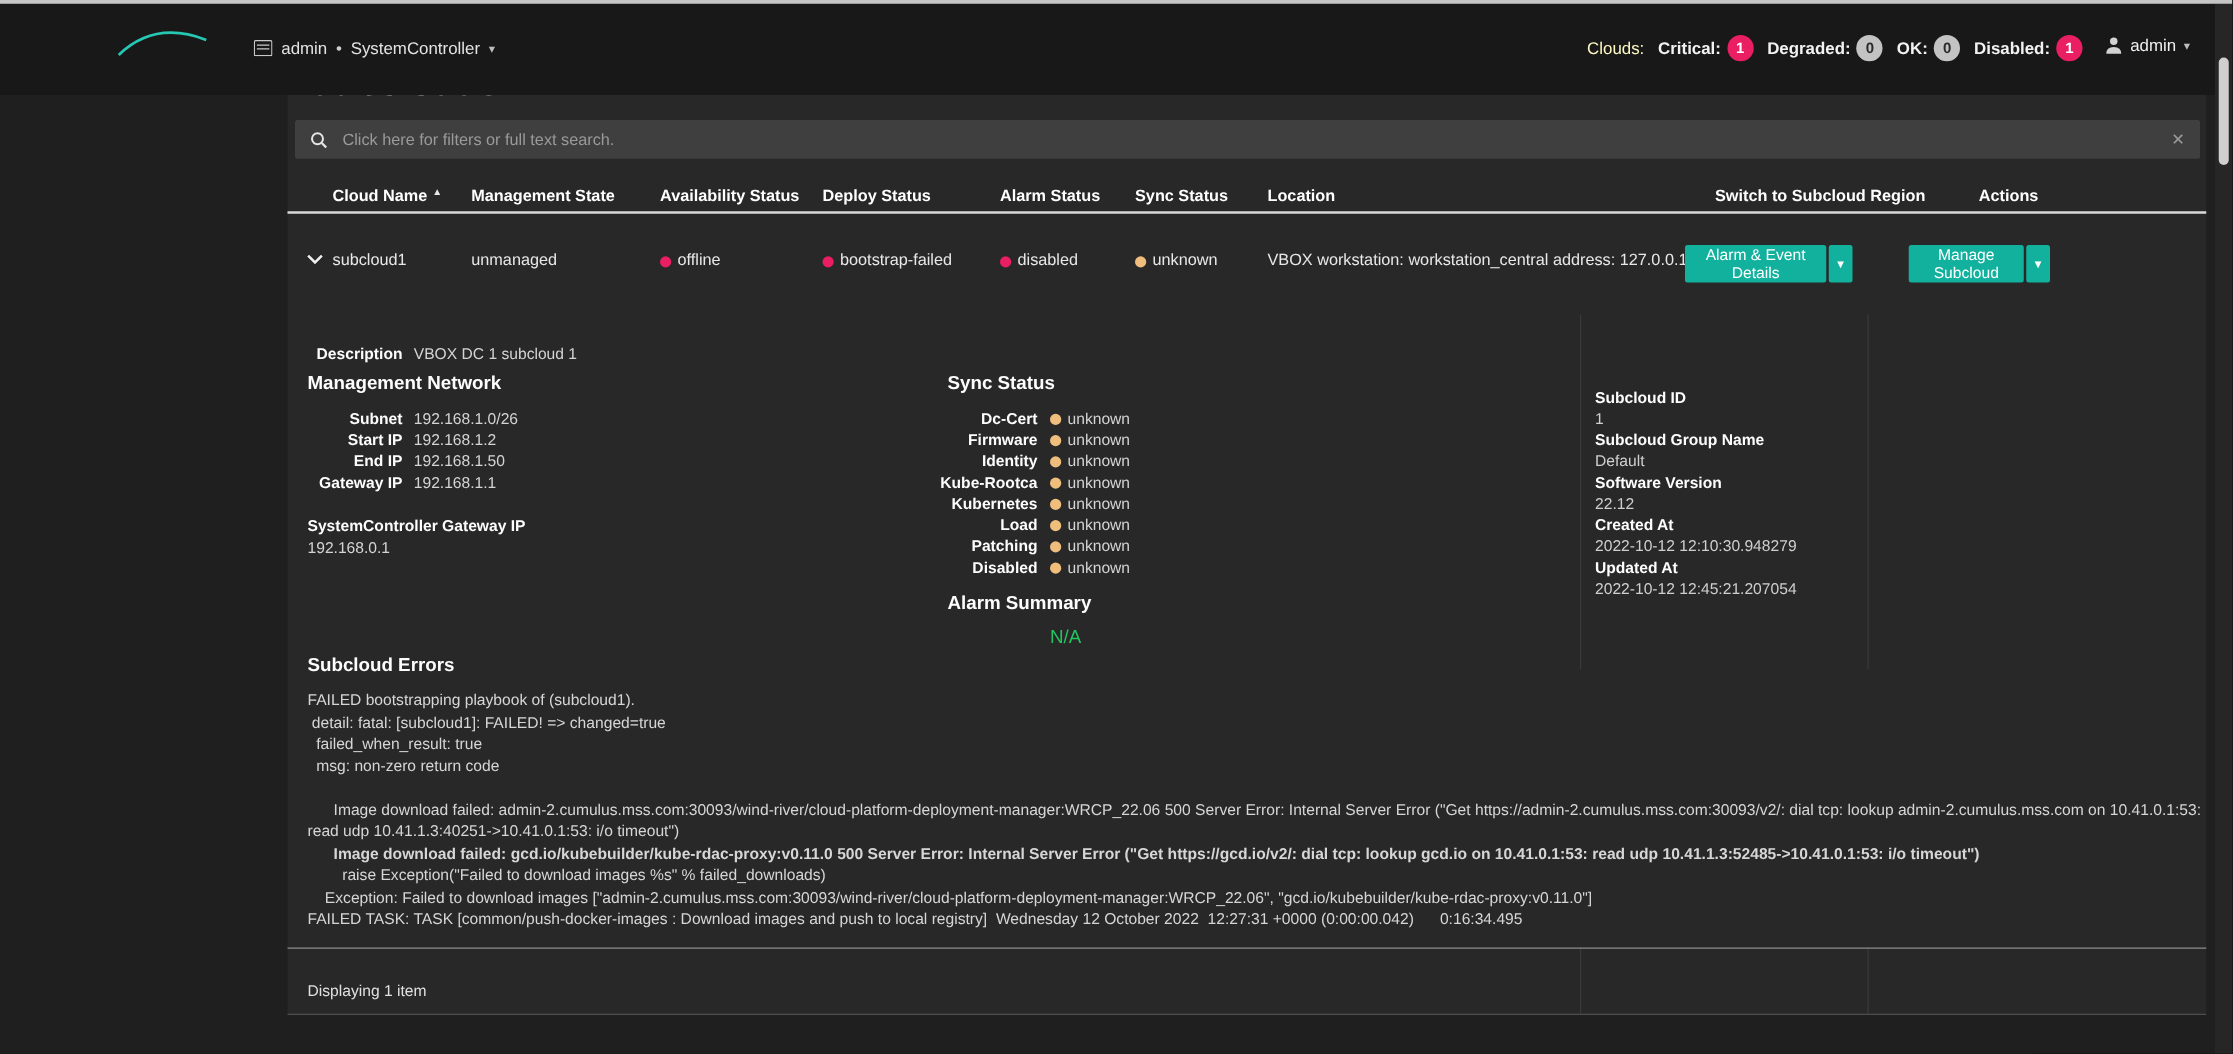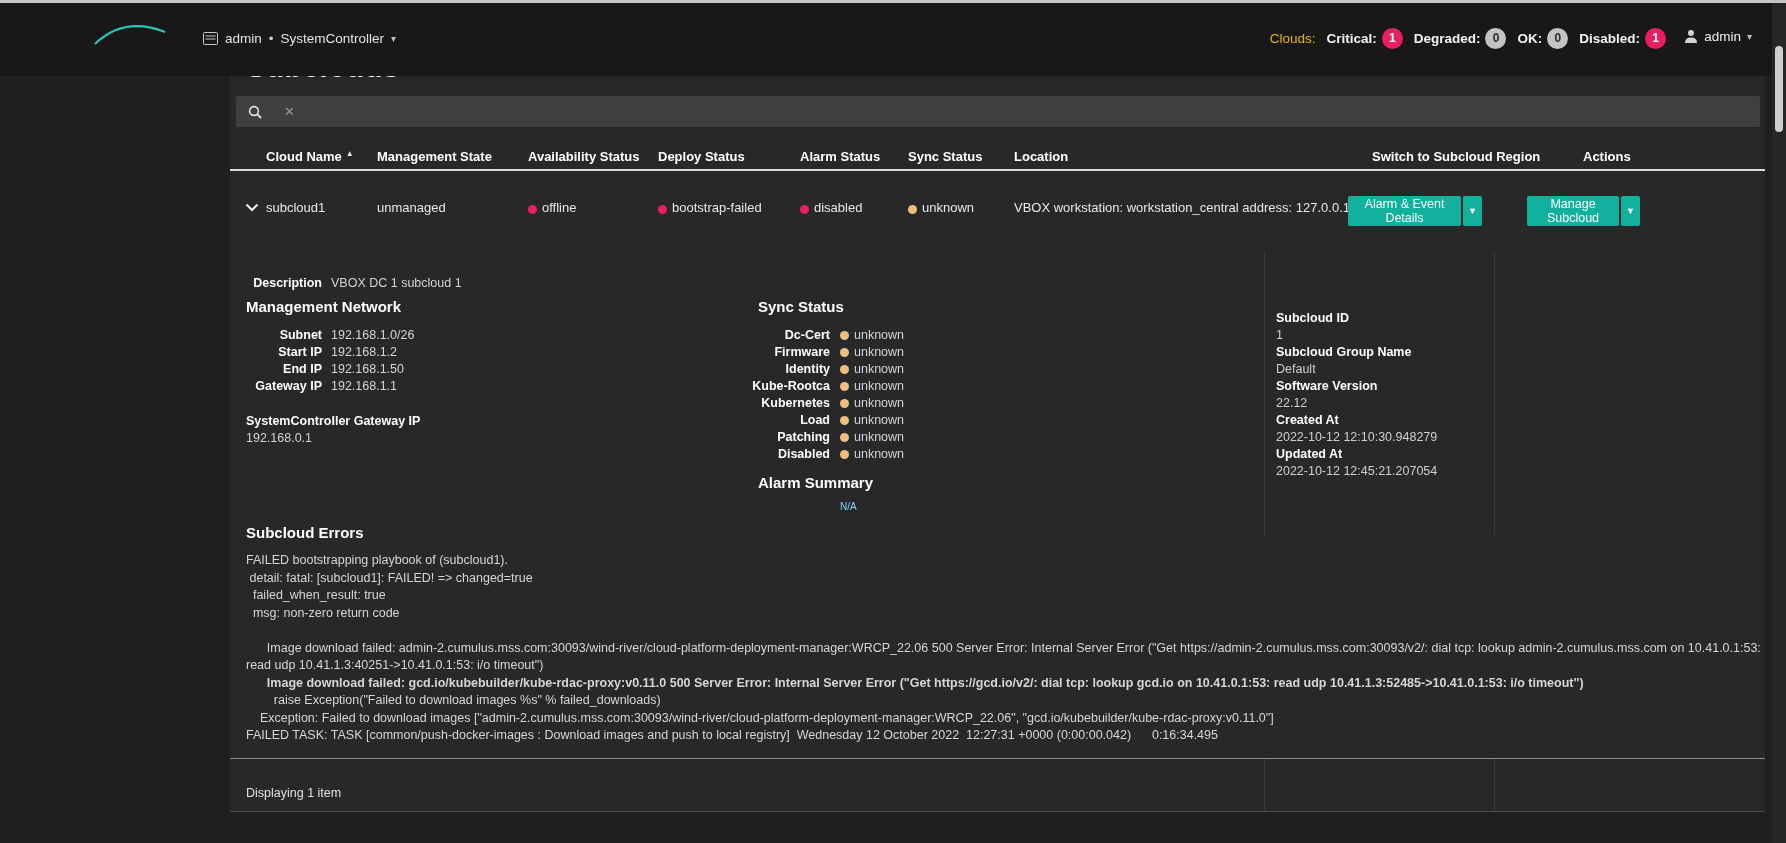--- a/index.html
+++ b/index.html
@@ -12,21 +12,21 @@
   .topstrip{left:0;top:0;width:1786px;height:3px;background:#c6c6c6;z-index:20;}
 
   
   .header{left:0;top:0;width:1786px;height:76px;background:#181818;z-index:10;}
   .logo-brand{font-size:25px;font-weight:300;color:#fdfdfd;letter-spacing:3px;}
   .logo-product{font-size:22px;font-weight:300;color:#8d8d8d;letter-spacing:1px;margin-left:12px;}
   .breadcrumb{display:flex;align-items:center;gap:7px;font-size:13.5px;color:#e3e3e3;}
   .crumb-sep{color:#cfcfcf;}
   .caret{font-size:10px;color:#bdbdbd;}
   .clouds{display:flex;align-items:center;gap:11px;font-size:13.5px;}
-  .clouds-label{color:#eab308;}
+  .clouds-label{color:#fef9c3;}
   .cloud-item{display:flex;align-items:center;gap:5px;font-weight:bold;color:#f2f2f2;}
   .badge{display:inline-flex;align-items:center;justify-content:center;width:21px;height:21px;
          border-radius:50%;font-size:12px;font-weight:bold;}
   .badge-pink{background:#e91e63;color:#fff;}
   .badge-gray{background:#c3c3c3;color:#2b2b2b;}
   .usermenu{display:flex;align-items:center;gap:6px;font-size:13.5px;color:#f0f0f0;}
 
   
   .page-title{left:246px;top:50px;font-size:30px;font-weight:bold;color:#fafafa;z-index:2;}
 
@@ -137,20 +137,21 @@
   </div>
   <div class="abs topstrip"></div>
 
   <div class="abs search">
     <span class="search-icon">
       <svg width="14" height="14" viewBox="0 0 14 14">
         <circle cx="6" cy="6" r="4.4" fill="none" stroke="#e6e6e6" stroke-width="1.6"></circle>
         <line x1="9.4" y1="9.4" x2="13" y2="13" stroke="#e6e6e6" stroke-width="1.8"></line>
       </svg>
     </span>
+    <input type="text" value="" placeholder="Click here for filters or full text search." style="">
     <span class="search-x">✕</span>
   </div>
 
   <div class="th" style="left:266px;">
     <span>Cloud Name</span><span class="sort-arrow">▲</span>
   </div>
   <div class="th" style="left:377px;">Management State</div>
   <div class="th" style="left:528px;">Availability Status</div>
   <div class="th" style="left:658px;">Deploy Status</div>
   <div class="th" style="left:800px;">Alarm Status</div>
@@ -225,21 +226,21 @@
   <span class="sdot" style="top:416px;"></span>
   <div class="sv" style="top:413px;">unknown</div>
   <div class="sl" style="top:430px;">Patching</div>
   <span class="sdot" style="top:433px;"></span>
   <div class="sv" style="top:430px;">unknown</div>
   <div class="sl" style="top:447px;">Disabled</div>
   <span class="sdot" style="top:450px;"></span>
   <div class="sv" style="top:447px;">unknown</div>
 
   <div class="sect-title" style="left:758px;top:474px;">Alarm Summary</div>
-  <div class="abs" style="left:840px;top:501px;font-size:10px;color:#7dd3fc;z-index:3;">N/A</div>
+  <div class="abs" style="left:840px;top:501px;font-size:15px;color:#22c55e;z-index:3;">N/A</div>
 
   <div class="il" style="top:311px;">Subcloud ID</div>
   <div class="iv" style="top:328px;">1</div>
   <div class="il" style="top:345px;">Subcloud Group Name</div>
   <div class="iv" style="top:362px;">Default</div>
   <div class="il" style="top:379px;">Software Version</div>
   <div class="iv" style="top:396px;">22.12</div>
   <div class="il" style="top:413px;">Created At</div>
   <div class="iv" style="top:430px;">2022-10-12 12:10:30.948279</div>
   <div class="il" style="top:447px;">Updated At</div>

